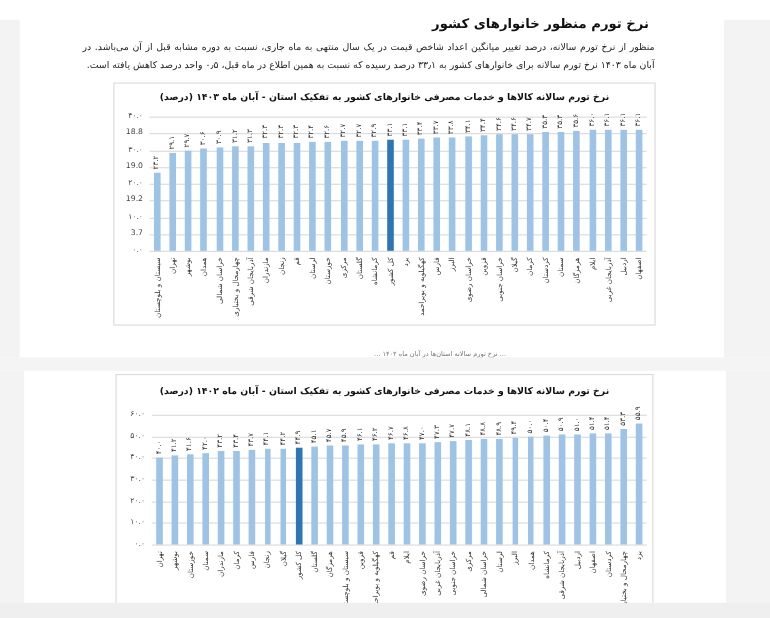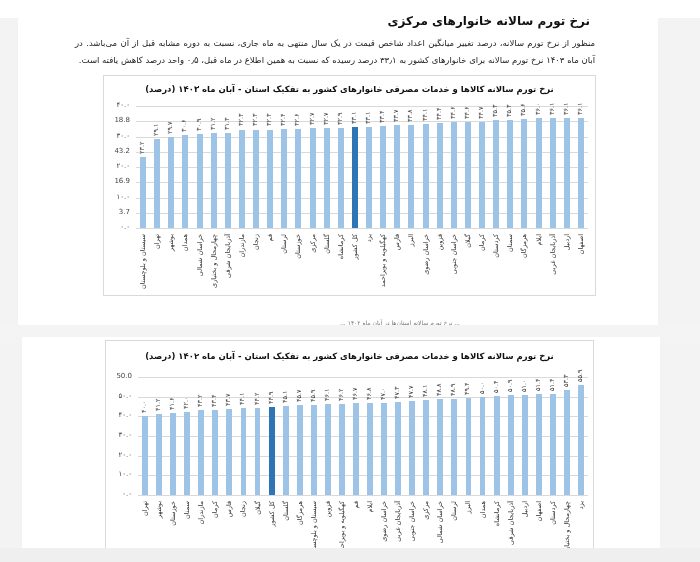--- a/index.html
+++ b/index.html
@@ -55,38 +55,38 @@
     text-align: right;
   }
 </style>
 </head>
 <body>
 
 <div class="side-bg-left"></div>
 <div class="side-bg-right"></div>
 <div class="page-top"></div>
 
-<div class="heading">نرخ تورم سالانه خانوارهای مرکزی</div>
+<div class="heading">نرخ تورم منظور خانوارهای کشور</div>
 <div class="para">منظور از نرخ تورم سالانه، درصد تغییر میانگین اعداد شاخص قیمت در یک سال منتهی به ماه جاری، نسبت به دوره مشابه قبل از آن می‌باشد. در آبان ماه ۱۴۰۳ نرخ تورم سالانه برای خانوارهای کشور به ۳۳٫۱ درصد رسیده که نسبت به همین اطلاع در ماه قبل، ۰٫۵ واحد درصد کاهش یافته است.</div>
 
 <div class="chart-box chart1">
   <div class="chart-title" style="top:8px;">نرخ تورم سالانه کالاها و خدمات مصرفی خانوارهای کشور به تفکیک استان - آبان ماه ۱۴۰۳ (درصد)</div>
   <div class="plot" id="plot0" style="left:32px; top:30px; width:452px; height:122px;">
       <div class="gridline" style="top: 122px;"></div>
       <div class="ytick" style="left: -28px; top: 117px;">۰.۰</div>
       <div class="gridline" style="top: 106.75px;"></div>
       <div class="ytick" style="left: -28px; top: 101.75px;">3.7</div>
       <div class="gridline" style="top: 91.5px;"></div>
       <div class="ytick" style="left: -28px; top: 86.5px;">۱۰.۰</div>
       <div class="gridline" style="top: 76.25px;"></div>
-      <div class="ytick" style="left: -28px; top: 71.25px;">16.9</div>
+      <div class="ytick" style="left: -28px; top: 71.25px;">19.2</div>
       <div class="gridline" style="top: 61px;"></div>
       <div class="ytick" style="left: -28px; top: 56px;">۲۰.۰</div>
       <div class="gridline" style="top: 45.75px;"></div>
-      <div class="ytick" style="left: -28px; top: 40.75px;">43.2</div>
+      <div class="ytick" style="left: -28px; top: 40.75px;">19.0</div>
       <div class="gridline" style="top: 30.5px;"></div>
       <div class="ytick" style="left: -28px; top: 25.5px;">۳۰.۰</div>
       <div class="gridline" style="top: 15.25px;"></div>
       <div class="ytick" style="left: -28px; top: 10.25px;">18.8</div>
       <div class="gridline" style="top: 0px;"></div>
       <div class="ytick" style="left: -28px; top: -5px;">۴۰.۰</div>
       <div class="bar" style="left: 4.09625px; width: 5.9325px; height: 70.76px;"></div>
       <div class="val" style="left: 10.0625px; top: 40.24px;">۲۳.۲</div>
       <div class="cat" style="left: 3.0625px; top: 188px; width: 60px;">سیستان و بلوچستان</div>
       <div class="bar" style="left: 18.2212px; width: 5.9325px; height: 88.755px;"></div>
@@ -200,21 +200,21 @@
       <div class="ytick" style="left: -28px; top: 93.3333px;">۱۰.۰</div>
       <div class="gridline" style="top: 78.6667px;"></div>
       <div class="ytick" style="left: -28px; top: 73.6667px;">۲۰.۰</div>
       <div class="gridline" style="top: 59px;"></div>
       <div class="ytick" style="left: -28px; top: 54px;">۳۰.۰</div>
       <div class="gridline" style="top: 39.3333px;"></div>
       <div class="ytick" style="left: -28px; top: 34.3333px;">۴۰.۰</div>
       <div class="gridline" style="top: 19.6667px;"></div>
       <div class="ytick" style="left: -28px; top: 14.6667px;">۵۰.۰</div>
       <div class="gridline" style="top: 0px;"></div>
-      <div class="ytick" style="left: -28px; top: -5px;">50.0</div>
+      <div class="ytick" style="left: -28px; top: -5px;">۶۰.۰</div>
       <div class="bar" style="left: 4.07812px; width: 5.90625px; height: 78.6667px;"></div>
       <div class="val" style="left: 10.0312px; top: 28.3333px;">۴۰.۰</div>
       <div class="cat" style="left: 3.03125px; top: 184px; width: 60px;">تهران</div>
       <div class="bar" style="left: 18.1406px; width: 5.90625px; height: 81.0267px;"></div>
       <div class="val" style="left: 24.0938px; top: 25.9733px;">۴۱.۲</div>
       <div class="cat" style="left: 17.0938px; top: 184px; width: 60px;">بوشهر</div>
       <div class="bar" style="left: 32.2031px; width: 5.90625px; height: 81.8133px;"></div>
       <div class="val" style="left: 38.1562px; top: 25.1867px;">۴۱.۶</div>
       <div class="cat" style="left: 31.1562px; top: 184px; width: 60px;">خوزستان</div>
       <div class="bar" style="left: 46.2656px; width: 5.90625px; height: 82.6px;"></div>

